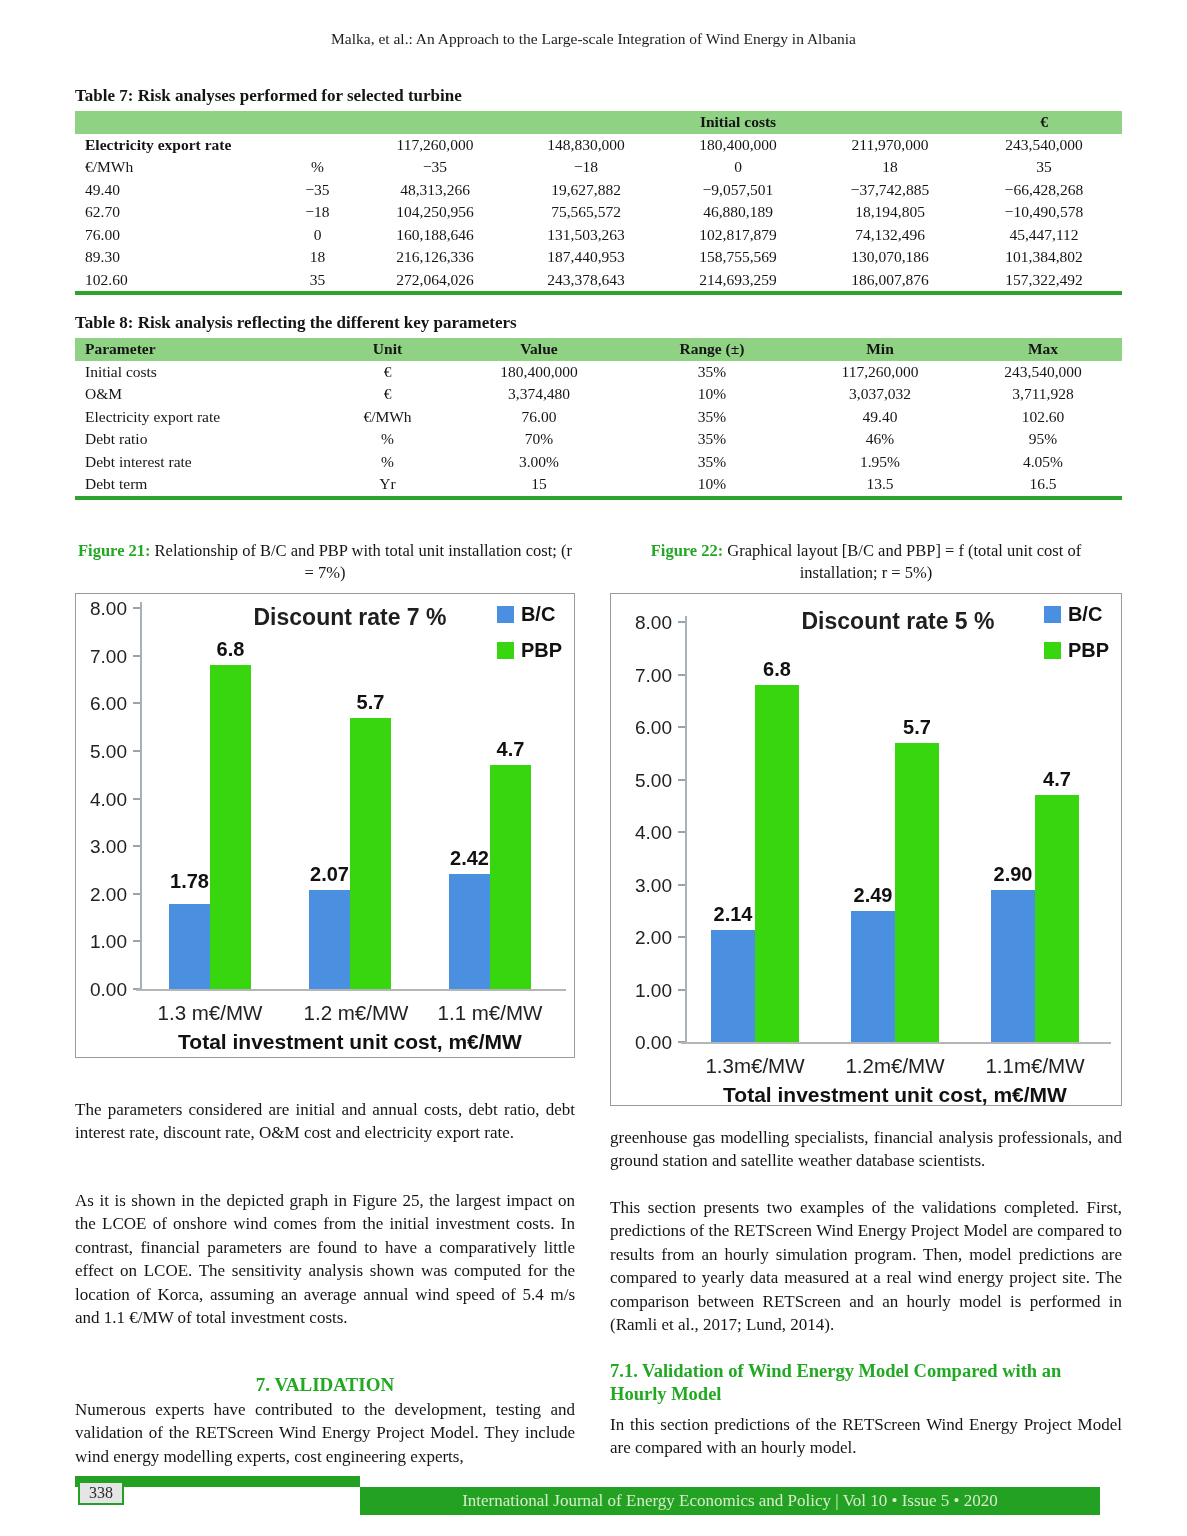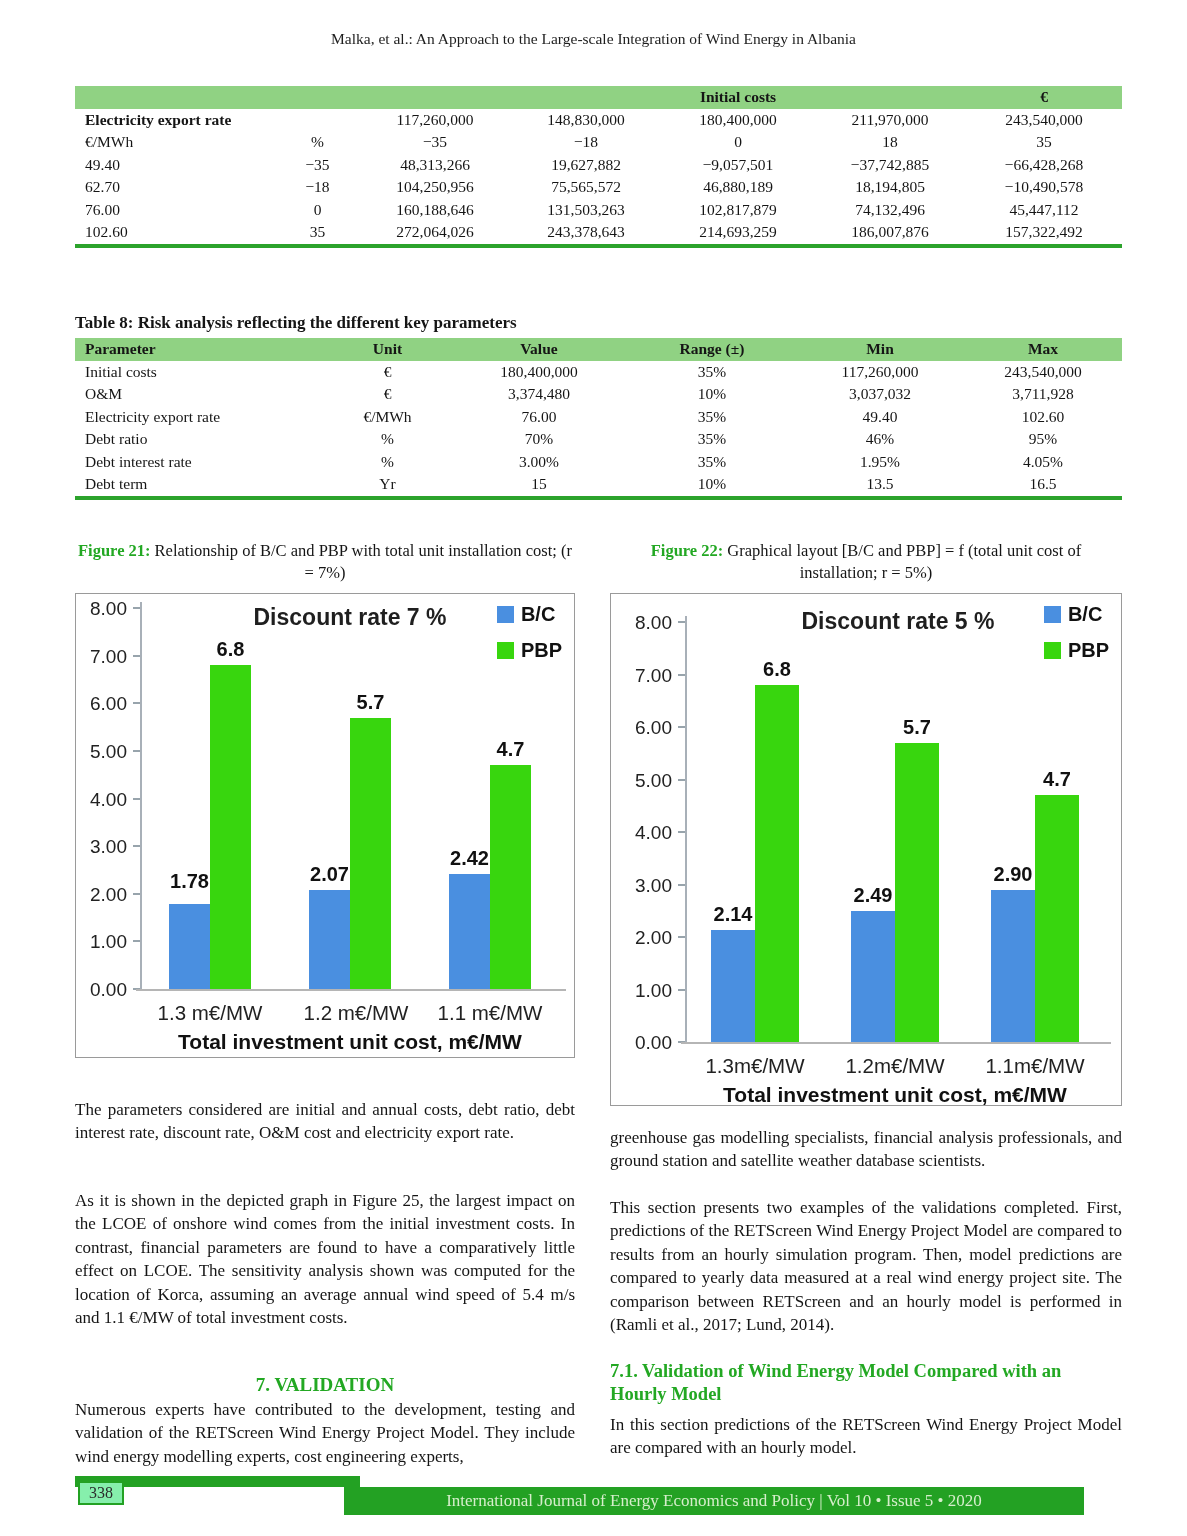--- a/index.html
+++ b/index.html
@@ -46,31 +46,32 @@
   .ytick-mark{position:absolute;height:2px;width:7px;background:#98a4ac}
   .axis-v{position:absolute;width:2px;background:#a8b0b8}
   .axis-h{position:absolute;height:2px;background:#b5b5b5}
   .bar{position:absolute}
   .bar-label{position:absolute;width:64px;text-align:center;font-size:20px;font-weight:600;color:#111}
   .xcat{position:absolute;width:170px;text-align:center;font-size:20.5px;color:#222}
   .xtitle{position:absolute;text-align:center;font-size:21px;font-weight:bold;color:#111}
 
   
   .footer-strip{background:#23a123}
-  .footer-pageno{background:#86efac;border:2px solid #23a123;font-size:16px;color:#2a2a2a;
+  .footer-pageno{background:#e5e5e5;border:2px solid #23a123;font-size:16px;color:#2a2a2a;
                  padding:1px 9px;z-index:2}
   .footer-bar{background:#23a123;color:#d6eecb;font-size:17px;text-align:center;
               display:flex;align-items:center;justify-content:center}
 </style>
 </head>
 <body>
 
 <div class="abs page-header">Malka, et al.: An Approach to the Large-scale Integration of Wind Energy in Albania</div>
 
 <div class="abs" style="left:75px;top:86px;width:1047px">
+  <div class="tbl-title">Table 7: Risk analyses performed for selected turbine</div>
   <table class="t7 green-bottom">
     <colgroup>
       <col style="width:200px">
         <col style="width:85px">
         <col style="width:150px">
         <col style="width:152px">
       <col style="width:152px">
         <col style="width:152px">
         <col style="width:156px">
     </colgroup>
@@ -123,20 +124,29 @@
           <td>−10,490,578</td>
         </tr>
         <tr>
           <td>76.00</td>
           <td>0</td>
           <td>160,188,646</td>
           <td>131,503,263</td>
           <td>102,817,879</td>
           <td>74,132,496</td>
           <td>45,447,112</td>
+        </tr>
+        <tr>
+          <td>89.30</td>
+          <td>18</td>
+          <td>216,126,336</td>
+          <td>187,440,953</td>
+          <td>158,755,569</td>
+          <td>130,070,186</td>
+          <td>101,384,802</td>
         </tr>
         <tr>
           <td>102.60</td>
           <td>35</td>
           <td>272,064,026</td>
           <td>243,378,643</td>
           <td>214,693,259</td>
           <td>186,007,876</td>
           <td>157,322,492</td>
         </tr>
@@ -331,13 +341,13 @@
       <div class="xtitle" style="left: 74px; width: 420px; top: 489px;">Total investment unit cost, m€/MW</div>
     </div>
   <p class="para" style="margin-top:20px">greenhouse gas modelling specialists, financial analysis professionals, and ground station and satellite weather database scientists.</p>
   <p class="para">This section presents two examples of the validations completed. First, predictions of the RETScreen Wind Energy Project Model are compared to results from an hourly simulation program. Then, model predictions are compared to yearly data measured at a real wind energy project site. The comparison between RETScreen and an hourly model is performed in (Ramli et al., 2017; Lund, 2014).</p>
   <h3 class="h-sub">7.1. Validation of Wind Energy Model Compared with an Hourly Model</h3>
   <p class="para">In this section predictions of the RETScreen Wind Energy Project Model are compared with an hourly model.</p>
 </div>
 
 <div class="abs footer-strip" style="left:75px;top:1476px;width:285px;height:11px"></div>
 <div class="abs footer-pageno" style="left:78px;top:1481px">338</div>
-<div class="abs footer-bar" style="left:344px;top:1487px;width:740px;height:28px">International Journal of Energy Economics and Policy | Vol 10 • Issue 5 • 2020</div>
+<div class="abs footer-bar" style="left:360px;top:1487px;width:740px;height:28px">International Journal of Energy Economics and Policy | Vol 10 • Issue 5 • 2020</div>
 
 </body></html>

